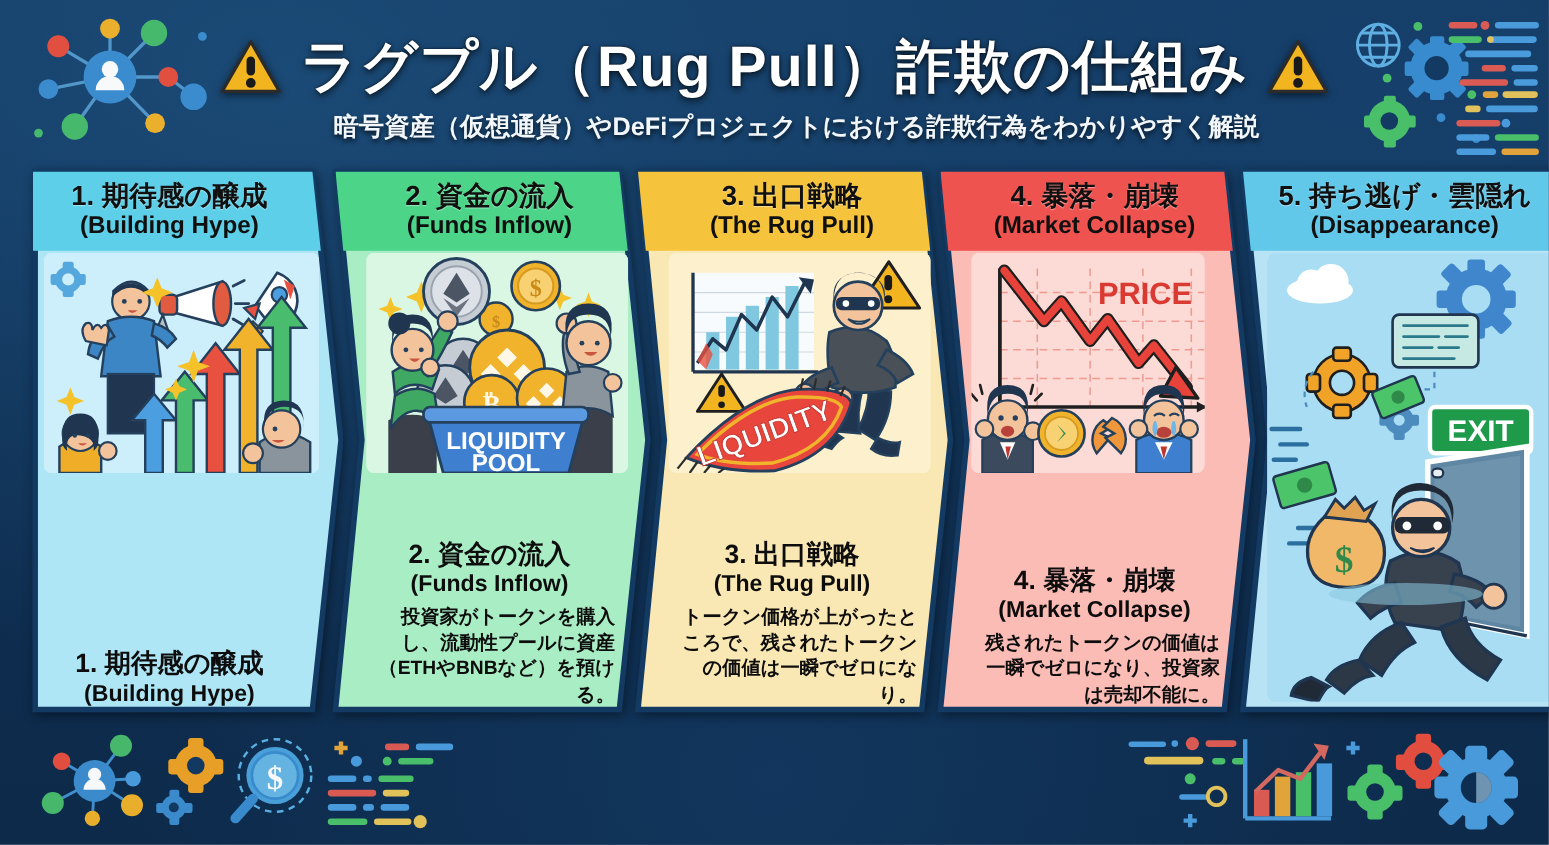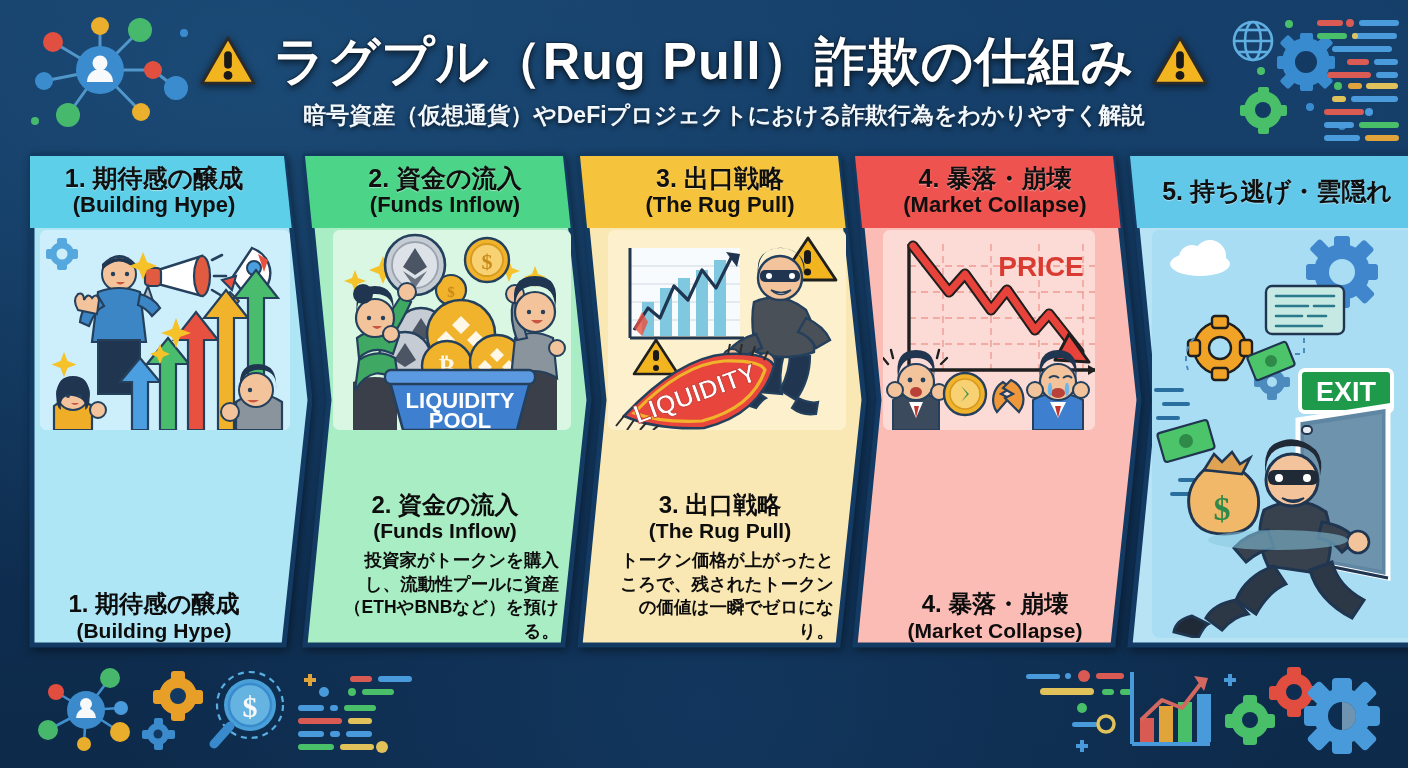--- a/index.html
+++ b/index.html
@@ -587,39 +587,41 @@
               <path d="M185 153 q3 8 -1 14 q-4 -6 -1 -14z" fill="#6cb6e8"></path>
               <circle cx="152" cy="160" r="8" fill="#f3c39b" stroke="#24405c" stroke-width="2"></circle>
               <circle cx="198" cy="160" r="8" fill="#f3c39b" stroke="#24405c" stroke-width="2"></circle>
             </g>
           </svg>
         </div>
 
         <div class="pcap" style="left:26px; right:26px;">
           <div class="jp">4. 暴落・崩壊</div>
           <div class="en">(Market Collapse)</div>
+          <div class="body">残されたトークンの価値は一瞬でゼロになり、投資家は売却不能に。</div>
         </div>
       </div>
     </div>
 
     <div class="panel" style="left:1122px; width:300px;">
       <svg class="chev" viewBox="0 0 300 505" preserveAspectRatio="none">
         <defs>
             <clipPath id="c5">
               <path d="M8 8 H300 V497 H8 L32 252 Z"></path>
             </clipPath>
           </defs>
         <path d="M8 8 H300 V497 H8 L32 252 Z" fill="#b7e3f5" stroke="#123a63" stroke-width="5"></path>
         <g clip-path="url(#c5)">
             <rect x="0" y="0" width="300" height="80" fill="#62c8ea"></rect>
           </g>
       </svg>
       <div class="panel-inner">
         <div class="phead" style="left:16px; right:6px;">
           <div class="jp">5. 持ち逃げ・雲隠れ</div>
+          <div class="en">(Disappearance)</div>
         </div>
 
         <div class="art" style="left:30px; top:82px; width:268px; height:408px; background:#a9ddf3; border-radius:8px;">
           <svg width="268" height="408" viewBox="0 0 268 408">
             <rect width="268" height="408" fill="#a9ddf3"></rect>
 
             <g fill="#ffffff">
               <ellipse cx="48" cy="34" rx="30" ry="12"></ellipse>
                 <circle cx="40" cy="28" r="13"></circle>
                 <circle cx="58" cy="26" r="16"></circle>

